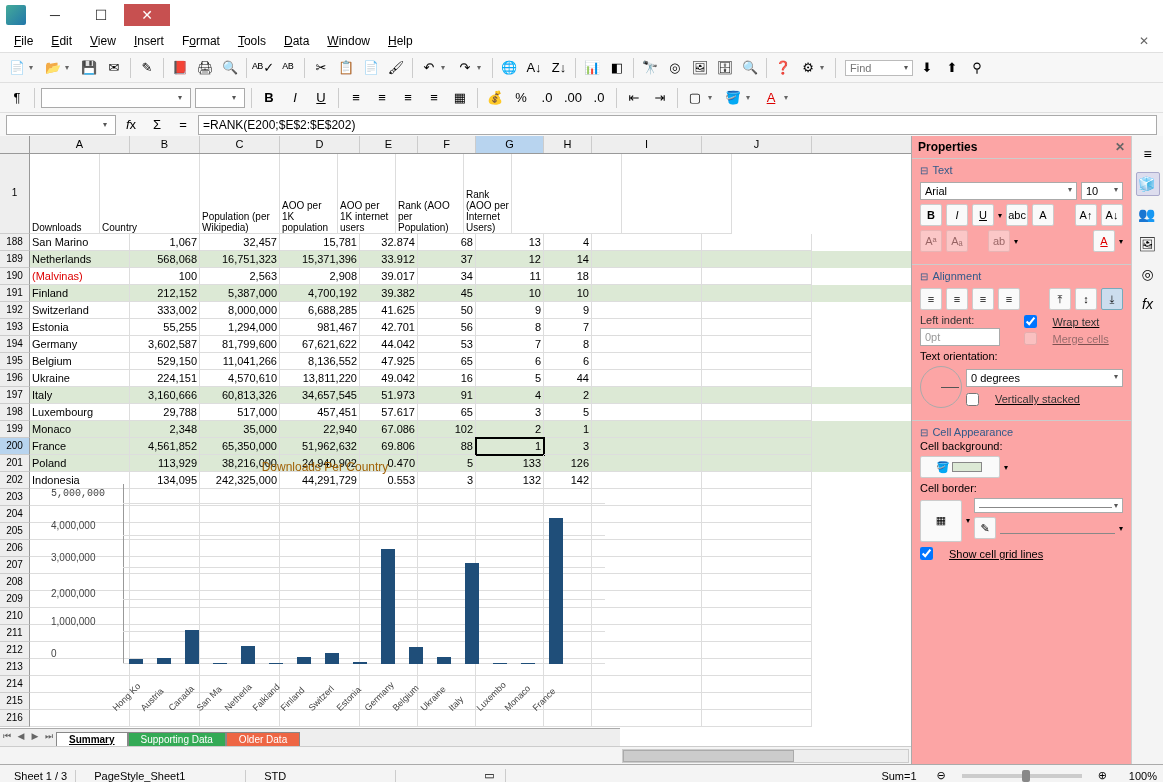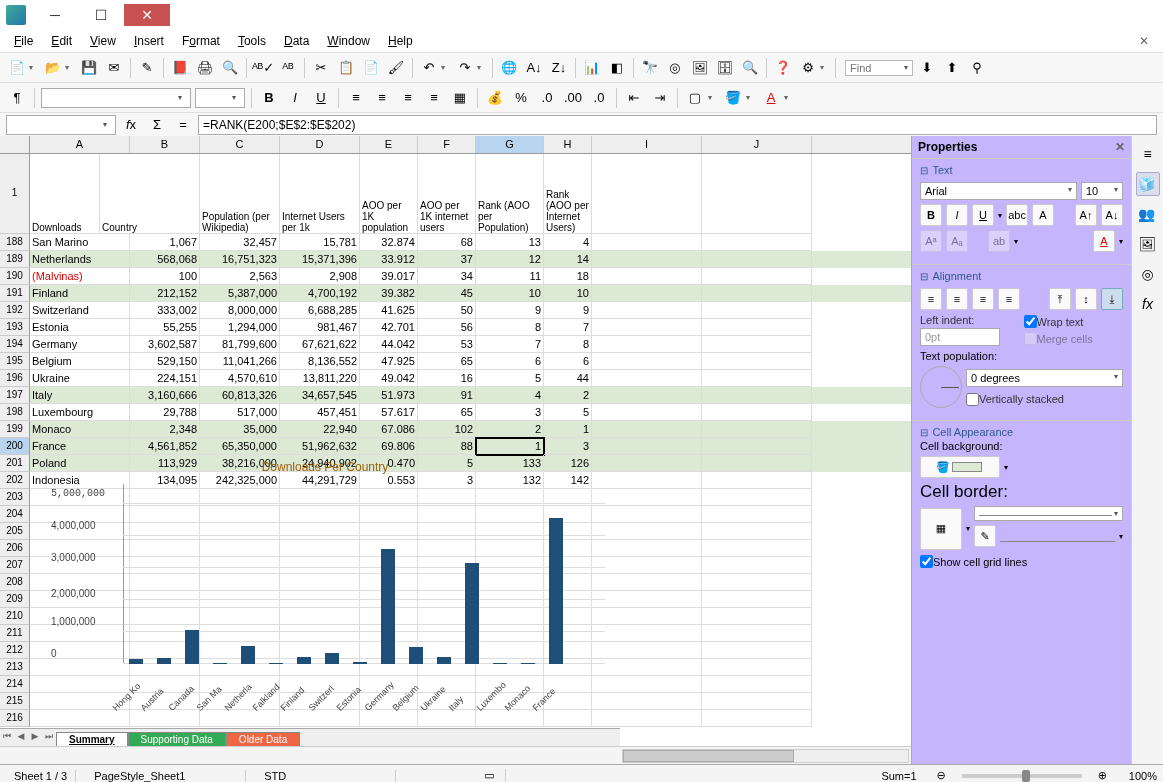--- a/index.html
+++ b/index.html
@@ -72,33 +72,33 @@
 .nav-btn { width: 14px; height: 14px; font-size: 9px; text-align: center; color: #666; }
 .tab { padding: 1px 12px; font-size: 10px; border: 1px solid #888; border-bottom: none; margin-top: 2px; position: relative; }
 .tab.red { background: #e64; color: #fff; }
 .tab.green { background: #3a5; color: #fff; }
 .tab.white { background: #fff; color: #000; font-weight: bold; text-decoration: underline; }
 
 .hscroll { height: 18px; display: flex; align-items: center; background: #f4f4f4; border-top: 1px solid #ccc; }
 .hscroll-track { flex: 1; height: 14px; background: #eee; border: 1px solid #ccc; position: relative; margin: 0 2px; }
 .hscroll-thumb { position: absolute; height: 12px; background: #ccc; border: 1px solid #aaa; }
 
-.prop-panel { width: 220px; background: #c4b5fd; border-left: 1px solid #aaa; display: flex; flex-direction: column; }
+.prop-panel { width: 220px; background: #fca5a5; border-left: 1px solid #aaa; display: flex; flex-direction: column; }
 .prop-header { padding: 4px 6px; font-weight: bold; font-size: 12px; display: flex; align-items: center; }
 .prop-header .x { margin-left: auto; color: #666; }
 .prop-section { border-top: 1px solid #ccc; padding: 3px 8px 8px 8px; }
 .prop-section-title { font-size: 11px; color: #315a8a; padding: 2px 0; display: flex; align-items: center; }
 .prop-section-title::before { content: "⊟"; margin-right: 4px; font-size: 10px; }
 .prop-collapsed .prop-section-title::before { content: "⊞"; }
 .prop-row { display: flex; align-items: center; gap: 4px; margin: 4px 0; }
 .prop-row label { font-size: 11px; color: #333; }
 .prop-combo { flex: 1; border: 1px solid #aaa; background: #fff; padding: 2px 4px; font-size: 11px; display: flex; }
 .pbtn { width: 22px; height: 22px; border: 1px solid #ccc; border-radius: 2px; display: flex; align-items: center; justify-content: center; font-size: 11px; background: #fafafa; }
 .pbtn.on { background: #cde; border-color: #7ab; }
-.chk { display: flex; align-items: center; gap: 0; font-size: 11px; }
+.chk { display: flex; align-items: center; gap: 16px; font-size: 11px; text-decoration: underline; }
 .chk input { width: 13px; height: 13px; }
 
 .side-tabs { width: 32px; background: #f4f4f4; border-left: 1px solid #ccc; display: flex; flex-direction: column; align-items: center; padding-top: 6px; gap: 6px; }
 .side-tab { width: 24px; height: 24px; display: flex; align-items: center; justify-content: center; font-size: 14px; border: 1px solid transparent; border-radius: 2px; }
 .side-tab.active { background: #dde; border-color: #aac; }
 
 .statusbar { height: 22px; display: flex; align-items: center; border-top: 1px solid #aaa; background: #f4f4f4; font-size: 11px; padding: 0 6px; gap: 10px; }
 .status-cell { padding: 0 8px; border-right: 1px solid #ccc; }
 .zoom-slider { width: 120px; height: 4px; background: #ccc; position: relative; margin: 0 6px; }
 .zoom-slider::after { content: ""; position: absolute; left: 50%; top: -4px; width: 8px; height: 12px; background: #888; border-radius: 2px; }
@@ -256,21 +256,20 @@
             <div class="colh cw-I">I</div>
             <div class="colh cw-J">J</div>
           </div>
       </div>
       <div class="rows" id="rows">
           <div class="row hdr-row">
             <div class="rowh" style="line-height: 78px;">1</div>
             <div class="cell txt cw-B">Downloads</div>
             <div class="cell txt cw-A">Country</div>
             <div class="cell txt cw-C">Population (per Wikipedia)</div>
-            <div class="cell txt cw-D">Internet Users per 1k</div>
             <div class="cell txt cw-E">AOO per 1K population</div>
             <div class="cell txt cw-F">AOO per 1K internet users</div>
             <div class="cell txt cw-G">Rank (AOO per Population)</div>
             <div class="cell txt cw-H">Rank (AOO per Internet Users)</div>
             <div class="cell txt cw-I"></div>
             <div class="cell txt cw-J"></div>
           </div>
           <div class="row">
             <div class="rowh">188</div>
             <div class="cell cw-A txt">San Marino</div>
@@ -794,21 +793,21 @@
           <div class="chk">
               <input type="checkbox" checked="" style="">
               <label>Wrap text</label>
             </div>
           <div class="chk" style="opacity:.5;margin-top:4px">
               <input type="checkbox" disabled="" style="">
               <label>Merge cells</label>
             </div>
         </div>
       </div>
-      <label style="font-size:11px">Text population:</label>
+      <label style="font-size:11px">Text orientation:</label>
       <div class="prop-row">
         <div style="width:42px;height:42px;border:1px solid #aaa;border-radius:50%;position:relative">
             <div style="position:absolute;left:50%;top:50%;width:18px;height:1px;background:#555"></div>
           </div>
         <div style="flex:1">
           <div class="prop-combo">
               <span>0 degrees</span>
               <span class="combo-arrow" style="margin-left:auto">▾</span>
             </div>
           <div class="chk" style="margin-top:6px">
@@ -819,21 +818,21 @@
       </div>
     </div>
 
     <div class="prop-section">
       <div class="prop-section-title">Cell Appearance</div>
       <label style="font-size:11px">Cell background:</label>
       <div class="prop-row">
         <div class="pbtn" style="width:80px">🪣 <span style="display:inline-block;width:30px;height:10px;background:#dce9d5;border:1px solid #888;margin:0 2px"></span></div>
           <span style="font-size:8px">▾</span>
       </div>
-      <label style="font-size:17px">Cell border:</label>
+      <label style="font-size:11px">Cell border:</label>
       <div class="prop-row">
         <div class="pbtn" style="width:42px;height:42px">▦</div>
           <span style="font-size:8px">▾</span>
         <div style="flex:1">
           <div class="prop-combo">
               <span style="flex:1;border-top:1px solid #888;margin-top:6px"></span>
               <span class="combo-arrow">▾</span>
             </div>
           <div class="prop-row" style="margin-top:4px">
               <div class="pbtn">✎</div>

